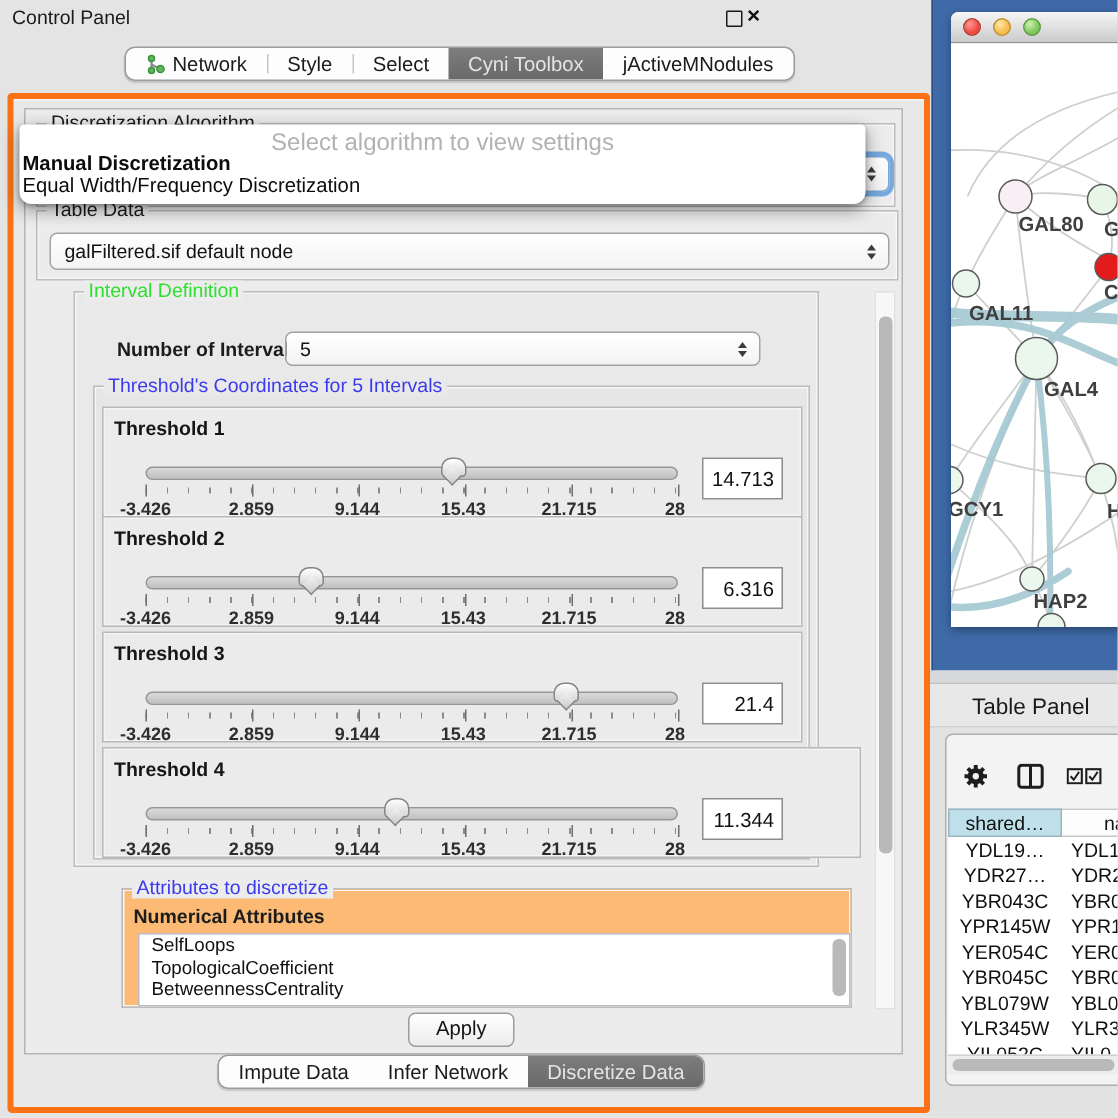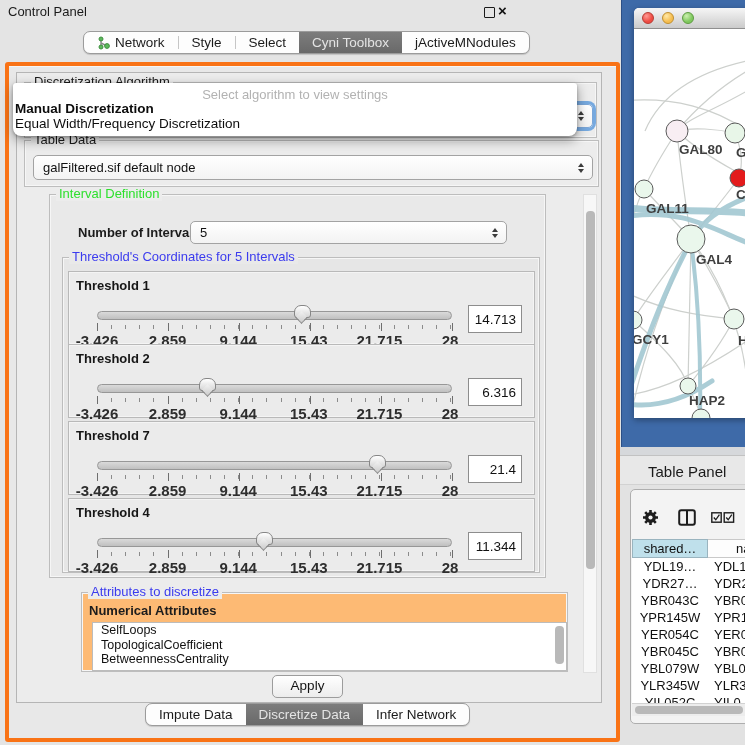--- a/index.html
+++ b/index.html
@@ -36,32 +36,32 @@
   
   .th-panel{position:absolute;left:5px;width:465px;height:72px;border:1px solid #b9b9b9;background:#ebebeb;box-shadow:inset 0 0 0 1px #f4f4f4;}
   .th-label{position:absolute;left:7px;top:6px;font-size:13px;font-weight:bold;color:#161616;}
   .slider{position:absolute;left:28px;top:36px;width:355px;height:34px;}
   .track{position:absolute;left:0;top:3px;width:353px;height:7px;border:1px solid #979797;border-radius:5px;background:linear-gradient(#dadada,#c0c0c0);}
   .thumb{position:absolute;top:-3px;width:15px;height:11px;border:1px solid #868686;border-radius:7px 7px 3px 3px;background:linear-gradient(#ffffff,#d6d6d6);z-index:2;}
   .thumb::after{content:"";position:absolute;left:2.6px;bottom:-4.6px;width:8px;height:8px;background:linear-gradient(135deg,#f2f2f2,#cccccc);border-right:1px solid #868686;border-bottom:1px solid #868686;transform:rotate(45deg);}
   .ticks-minor{position:absolute;left:0;top:17px;width:356px;height:4px;background-image:repeating-linear-gradient(to right,#8b8b8b 0,#8b8b8b 1px,transparent 1px,transparent 14.12px);}
   .tickM{position:absolute;top:15px;width:1px;height:8px;background:#6e6e6e;}
   .tlabels{position:absolute;left:0;top:24px;width:353px;height:12px;}
-  .tlab{position:absolute;transform:translateX(-50%);font-size:15px;font-weight:bold;color:#2e2e2e;white-space:nowrap;}
+  .tlab{position:absolute;transform:translateX(-50%);font-size:12px;font-weight:bold;color:#2e2e2e;white-space:nowrap;}
   .valbox{position:absolute;width:54px;height:28px;background:#fff;border:1px solid #8d8d8d;font-size:13.5px;color:#111;text-align:right;line-height:28px;padding-right:5px;box-sizing:border-box;}
   
   .attr-list{position:absolute;background:#fff;border:1px solid #bcbcbc;overflow:hidden;}
   .attr-item{font-size:12.5px;line-height:14.5px;padding-left:8px;color:#111;white-space:nowrap;}
   .mini-thumb{position:absolute;background:#b9b9b9;border-radius:4px;}
   .vscroll{position:absolute;background:#f7f7f7;border:1px solid #e0e0e0;}
   .vscroll .mini-thumb{left:1.5px;width:9px;}
   .apply{position:absolute;background:linear-gradient(#ffffff,#ececec);border:1px solid #9c9c9c;border-radius:5px;font-size:13.5px;color:#141414;text-align:center;line-height:20px;}
   
   .popup{position:absolute;left:13px;top:83px;width:564px;height:53px;background:#fff;border-radius:3px 3px 8px 8px;box-shadow:0 4px 12px rgba(0,0,0,.4),0 1px 3px rgba(0,0,0,.25);z-index:50;}
-  .popup .hint{position:absolute;left:0;top:4px;width:100%;text-align:center;font-size:13px;color:#b2b2b2;}
+  .popup .hint{position:absolute;left:0;top:4px;width:100%;text-align:center;font-size:16px;color:#b2b2b2;}
   .popup .opt{position:absolute;left:2px;font-size:13.5px;color:#0d0d0d;white-space:nowrap;}
   .popup .opt.bold{font-weight:bold;}
   
   .right{position:absolute;left:620px;top:0;width:125px;height:745px;background:#e2e2e2;}
   .bluef{position:absolute;left:1px;top:0;width:124px;height:447px;background:#3e6aa8;border-left:1px solid #2c4f86;font-weight:bold;}
   .macwin{position:absolute;left:12px;top:8px;width:120px;height:410px;background:#fff;border-radius:5px 0 0 0;box-shadow:0 2px 6px rgba(0,0,0,.35);}
   .mactb{position:absolute;left:0;top:0;width:120px;height:20px;background:linear-gradient(#f6f6f6,#cbcbcb);border-bottom:1px solid #8f8f8f;border-radius:5px 0 0 0;}
   .light{position:absolute;top:4px;width:12px;height:12px;border-radius:50%;box-sizing:border-box;}
   .l-red{left:8px;background:radial-gradient(circle at 35% 30%,#ff9a94,#ee4b42 60%);border:1px solid #b63b33;}
   .l-yel{left:28px;background:radial-gradient(circle at 35% 30%,#ffe9a8,#f5bd4f 60%);border:1px solid #c08f2f;}
@@ -203,21 +203,21 @@
                 <span class="tlab" style="left:40%;">9.144</span>
                 <span class="tlab" style="left:60%;">15.43</span>
                 <span class="tlab" style="left:80%;">21.715</span>
                 <span class="tlab" style="left:100%;">28</span>
               </div>
             </div>
             <div class="valbox" style="left:399px;top:33px;">6.316</div>
           </div>
 
           <div class="th-panel" style="top:163px;">
-            <span class="th-label">Threshold 7</span>
+            <span class="th-label">Threshold 3</span>
             <div class="slider">
               <div class="track"></div>
               <div class="thumb" style="left:calc(79% - 8px);"></div>
               <div class="ticks-minor"></div>
               <span class="tickM" style="left:0%;"></span>
                 <span class="tickM" style="left:20%;"></span>
                 <span class="tickM" style="left:40%;"></span>
                 <span class="tickM" style="left:60%;"></span>
                 <span class="tickM" style="left:80%;"></span>
                 <span class="tickM" style="left:100%;"></span>
@@ -226,21 +226,21 @@
                 <span class="tlab" style="left:20%;">2.859</span>
                 <span class="tlab" style="left:40%;">9.144</span>
                 <span class="tlab" style="left:60%;">15.43</span>
                 <span class="tlab" style="left:80%;">21.715</span>
                 <span class="tlab" style="left:100%;">28</span>
               </div>
             </div>
             <div class="valbox" style="left:399px;top:33px;">21.4</div>
           </div>
 
-          <div class="th-panel" style="top:240px;">
+          <div class="th-panel" style="top:240px;padding-left:39px;">
             <span class="th-label">Threshold 4</span>
             <div class="slider">
               <div class="track"></div>
               <div class="thumb" style="left:calc(47% - 8px);"></div>
               <div class="ticks-minor"></div>
               <span class="tickM" style="left:0%;"></span>
                 <span class="tickM" style="left:20%;"></span>
                 <span class="tickM" style="left:40%;"></span>
                 <span class="tickM" style="left:60%;"></span>
                 <span class="tickM" style="left:80%;"></span>
@@ -284,25 +284,25 @@
   <div class="popup">
     <div class="hint">Select algorithm to view settings</div>
     <div class="opt bold" style="top:18px;">Manual Discretization</div>
     <div class="opt" style="top:33px;">Equal Width/Frequency Discretization</div>
   </div>
 
   <div class="tabstrip bottom">
     <div class="seg">
         <span>Impute Data</span>
       </div>
+    <div class="seg">
+        <span>Infer Network</span>
+      </div>
     <div class="seg dark">
         <span>Discretize Data</span>
-      </div>
-    <div class="seg">
-        <span>Infer Network</span>
       </div>
   </div>
 
   <div class="right">
     <div class="bluef">
       <div class="macwin">
         <div class="mactb">
           <span class="light l-red"></span>
           <span class="light l-yel"></span>
           <span class="light l-grn"></span>

